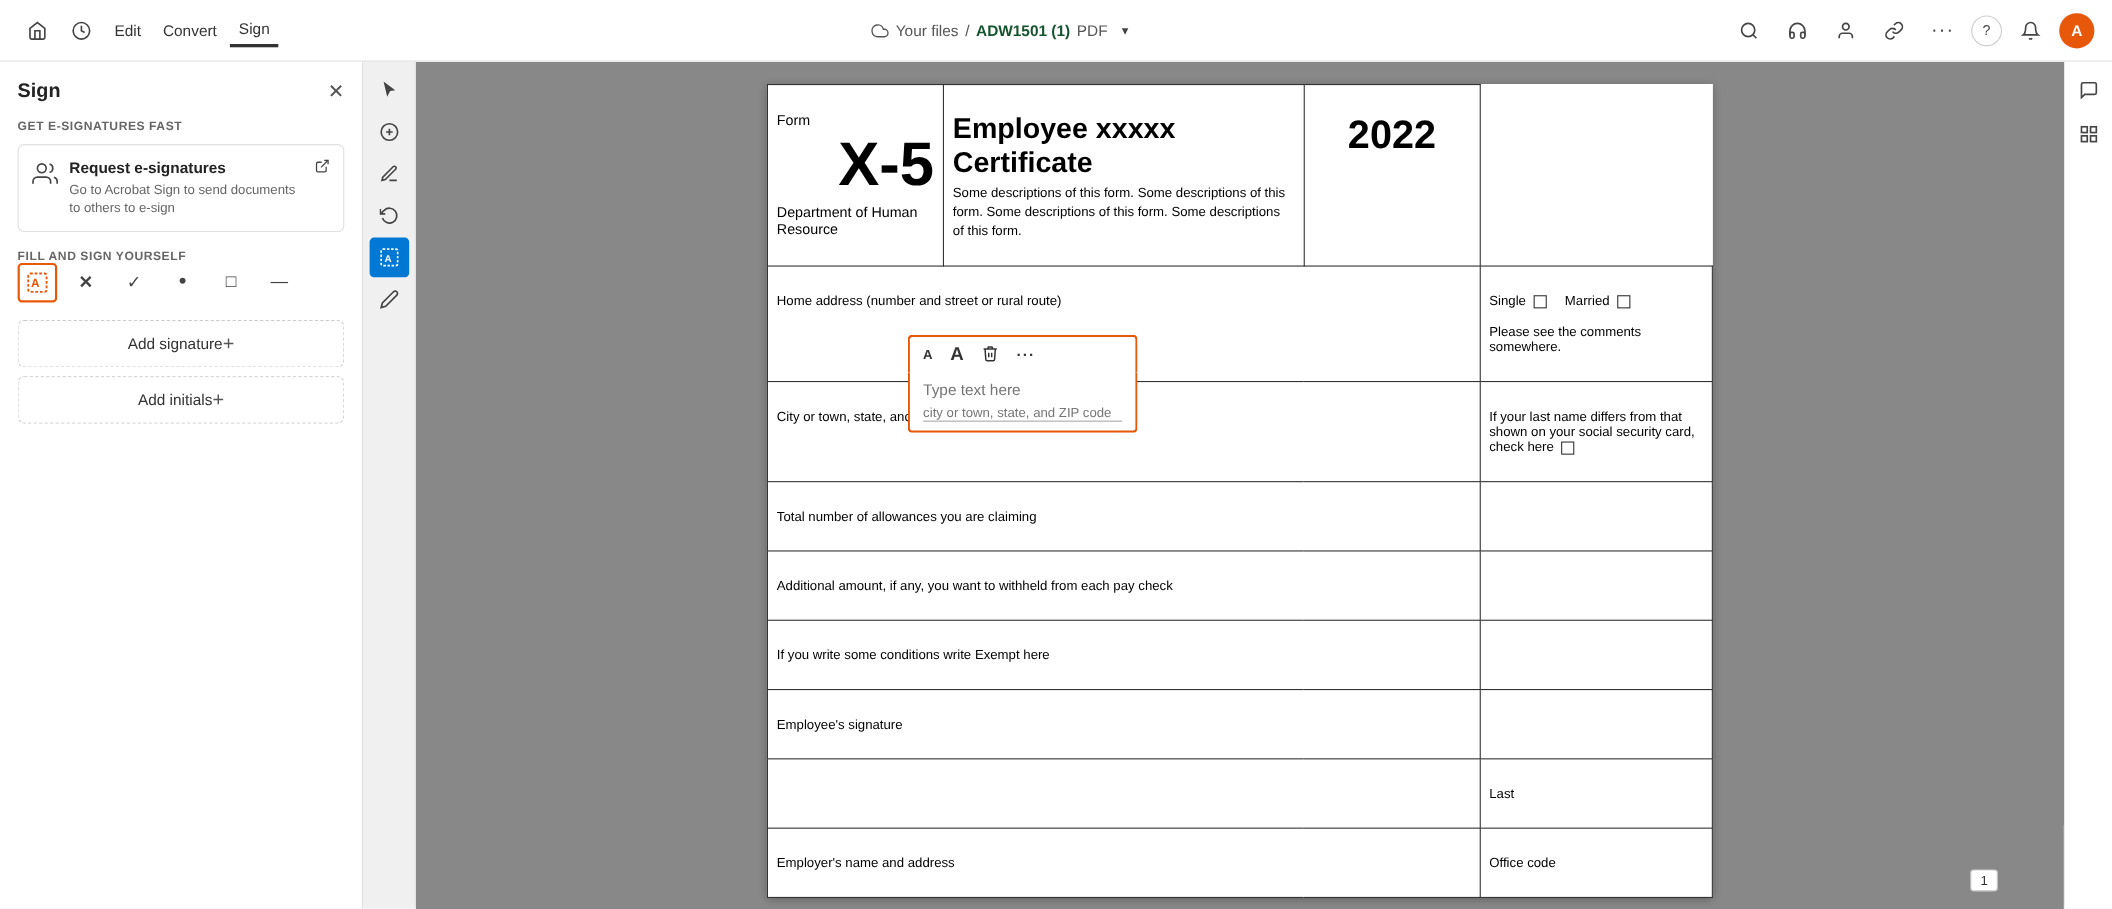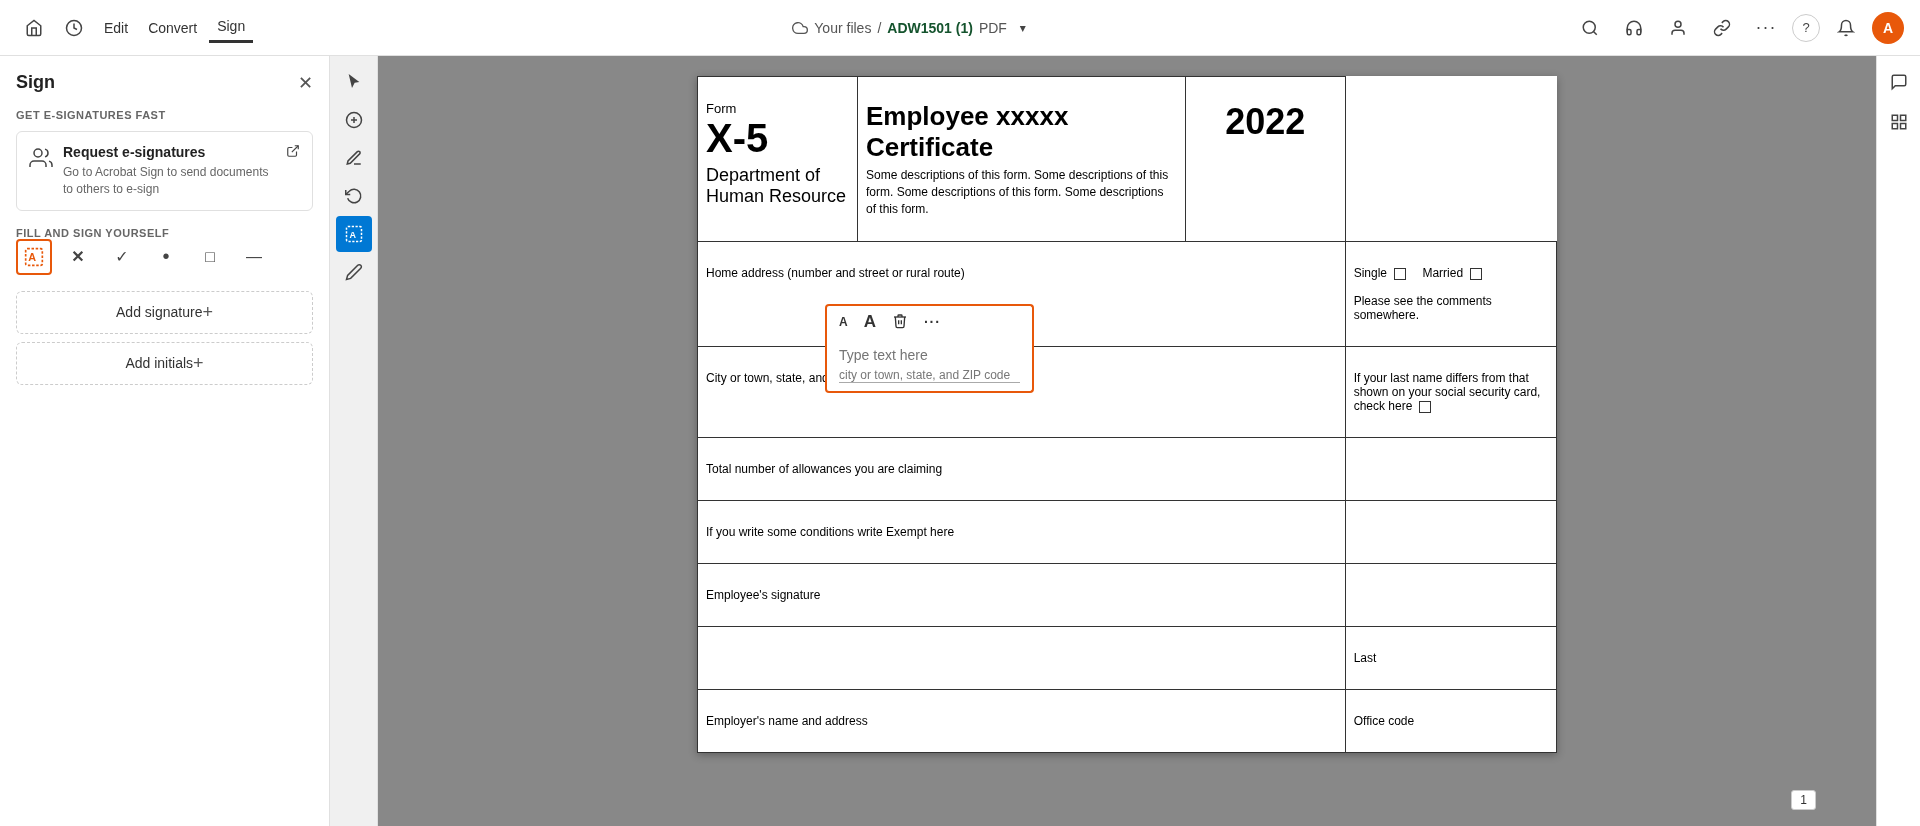--- a/index.html
+++ b/index.html
@@ -263,22 +263,22 @@
       vertical-align: top;
     }
 
     .form-header-row td {
       border: 1px solid #333;
     }
     .form-name-cell {
       padding: 12px;
       width: 160px;
     }
-    .form-x5 { font-size: 40px; font-weight: 900; }
-    .form-dept { font-size: 18px; margin-top: 4px; }
+    .form-x5 { font-size: 56px; font-weight: 900; text-align: right; }
+    .form-dept { font-size: 13px; margin-top: 4px; }
     .form-title-cell {
       padding: 12px;
       border-left: 1px solid #333;
     }
     .form-title-big { font-size: 26px; font-weight: 900; }
     .form-title-desc { font-size: 12px; margin-top: 4px; line-height: 1.4; }
     .form-year-cell {
       padding: 12px;
       text-align: center;
       width: 160px;
@@ -612,20 +612,24 @@
           <td>
             If your last name differs from that shown on your social security card, check here &nbsp;<span class="form-checkbox"></span>
           </td>
         </tr>
 
         <tr style="height:32px">
           <td colspan="3">Total number of allowances you are claiming</td>
           <td></td>
         </tr>
 
+        <tr style="height:32px">
+          <td colspan="3">Additional amount, if any, you want to withheld from each pay check</td>
+          <td></td>
+        </tr>
 
         <tr style="height:32px">
           <td colspan="3">If you write some conditions write Exempt here</td>
           <td></td>
         </tr>
 
         <tr style="height:60px">
           <td colspan="3">Employee's signature</td>
           <td></td>
         </tr>

